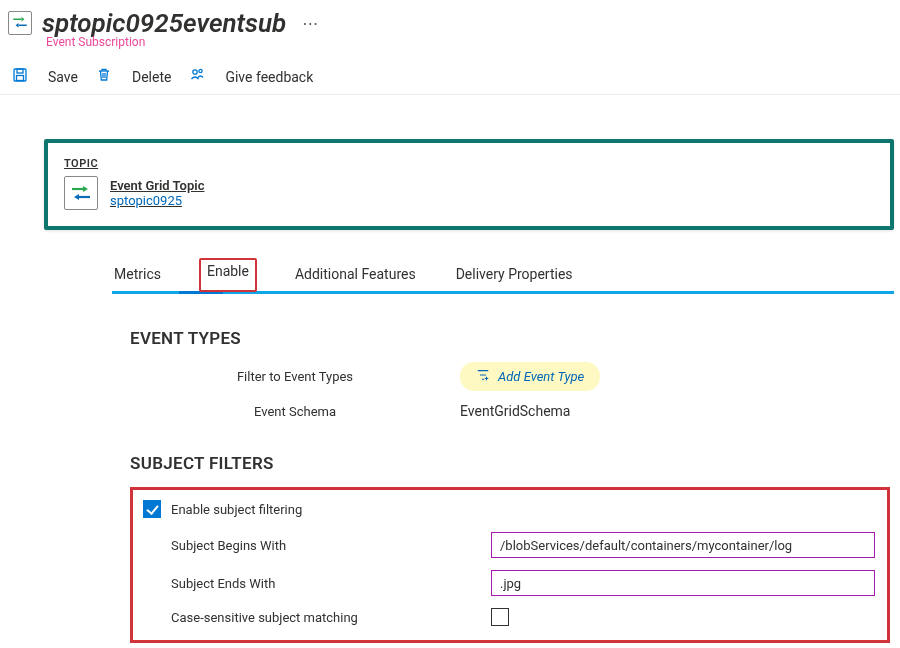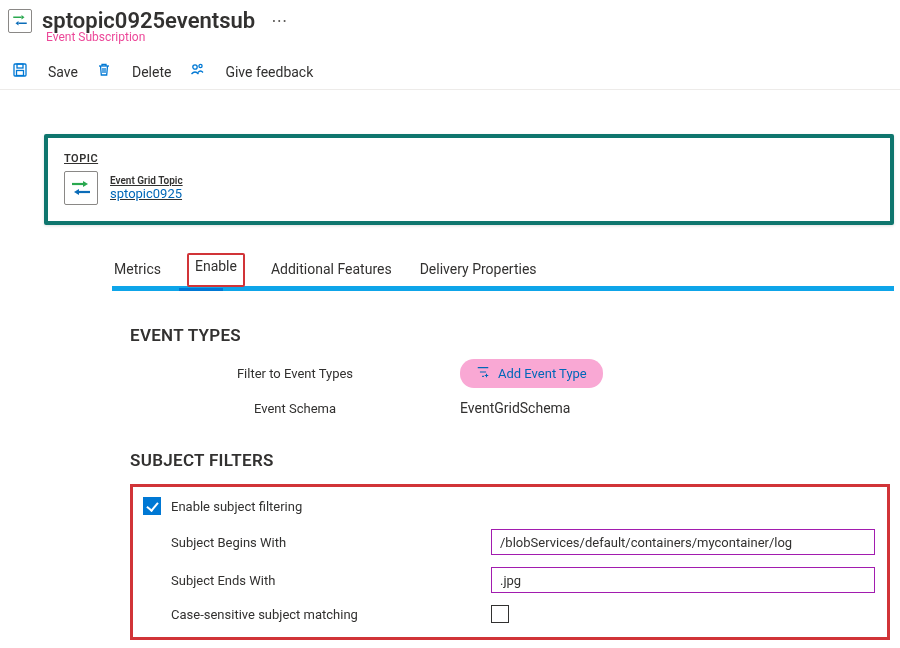--- a/index.html
+++ b/index.html
@@ -7,45 +7,45 @@
     margin: 0; padding: 0;
     font-family: "Segoe UI", -apple-system, BlinkMacSystemFont, Roboto, "Helvetica Neue", Arial, sans-serif;
     font-size: 14px;
     color: #323130;
     background: #ffffff;
     width: 900px;
   }
   .page { padding: 4px 0 20px 8px; }
   .header-row { display:flex; align-items:center; gap:10px; padding:4px 0 0 0; }
   .hdr-icon { width:24px; height:24px; display:flex; align-items:center; justify-content:center; border:1px solid #8a8886; border-radius:2px; }
-  .title { font-size:22px; font-weight:600; }
+  .title { font-size:26px; font-weight:600;font-style:italic; }
   .more { font-size:16px; color:#605e5c; padding:0 6px; cursor:pointer; }
   .subtitle { font-size:12px; color:#ec4899; margin-left:38px; margin-top:-3px; }
   .cmdbar { display:flex; align-items:center; gap:18px; padding:10px 0 8px 4px; margin-top:8px; }
   .cmd { display:flex; align-items:center; gap:20px; color:#323130; cursor:pointer; }
   .cmd svg { width:16px; height:16px; }
   .cmd-icon { color:#0078d4; }
   .divider { border-bottom:1px solid #edebe9; margin: 0 0 0 -8px; }
   .content { padding-left: 36px; padding-top: 44px; }
   .card { border:4px solid #0f766e; box-shadow: 0 1px 3px rgba(0,0,0,0.12); border-radius:2px; padding: 14px 16px 16px 16px; margin-bottom:28px; width:850px;text-decoration:underline; }
   .card-label { font-size:11px; font-weight:600; letter-spacing:.5px; color:#323130; }
   .topic-row { display:flex; align-items:center; gap:12px; margin-top:6px; }
   .topic-icon { width:34px; height:34px; border:1px solid #8a8886; border-radius:2px; display:flex; align-items:center; justify-content:center; }
-  .topic-name { font-weight:600; font-size:10px; }
+  .topic-name { font-weight:600; font-size:13px; }
   .topic-link { color:#0067b8; font-size:13px; cursor:pointer; }
   .tabs-wrap { margin-left:68px; }
-  .tabs { display:flex; gap:24px; border-bottom:5px solid #0ea5e9; width:782px; }
+  .tabs { display:flex; gap:36px; border-bottom:3px solid #0ea5e9; width:782px; }
   .tab { padding:8px 2px 9px 2px; font-size:14px; cursor:pointer; }
   .tab.hl { border:2px solid #d13438; border-radius:2px; padding:3px 6px 3px 6px; margin-bottom:-1px; }
   .tab-underline { height:3px; width:44px; background:#0078d4; margin-left:67px; margin-top:-3px; }
   .section { margin-top:34px; margin-left:18px; }
   .sec-head { font-size:17px; font-weight:600; letter-spacing:.3px; margin-bottom:14px; }
   .kv-row { display:flex; align-items:center; margin-bottom:12px; }
   .kv-key { width:330px; font-size:13px; color:#323130;text-align:center; }
-  .pill { display:inline-flex; align-items:center; gap:8px; background:#f9a8d4; color:#0067b8; font-size:13px; padding:6px 16px; border-radius:14px; cursor:pointer; }
+  .pill { display:inline-flex; align-items:center; gap:8px; background:#fef9c3; color:#0067b8; font-size:13px; padding:6px 16px; border-radius:14px; cursor:pointer;font-style:italic; }
   .pill svg { width:14px; height:14px; }
   .desc { font-size:13px; color:#323130; margin-top:-6px; margin-bottom:14px; }
   .learn { color:#0067b8; cursor:pointer; }
   .hl-box { border:3px solid #d13438; padding:10px 10px 14px 10px; width:760px; }
   .chk-row { display:flex; align-items:center; gap:10px; font-size:13px; margin-bottom:14px; }
   .chk { width:18px; height:18px; border:1px solid #323130; display:flex; align-items:center; justify-content:center; cursor:pointer; }
   .chk.checked { background:#0078d4; border-color:#0078d4; }
   .chk.checked::after { content:""; width:5px; height:9px; border:solid #fff; border-width:0 2px 2px 0; transform:rotate(40deg); margin-bottom:2px; }
   .field-row { display:flex; align-items:center; margin-bottom:12px; padding-left:28px; }
   .field-label { width:320px; font-size:13px; }

